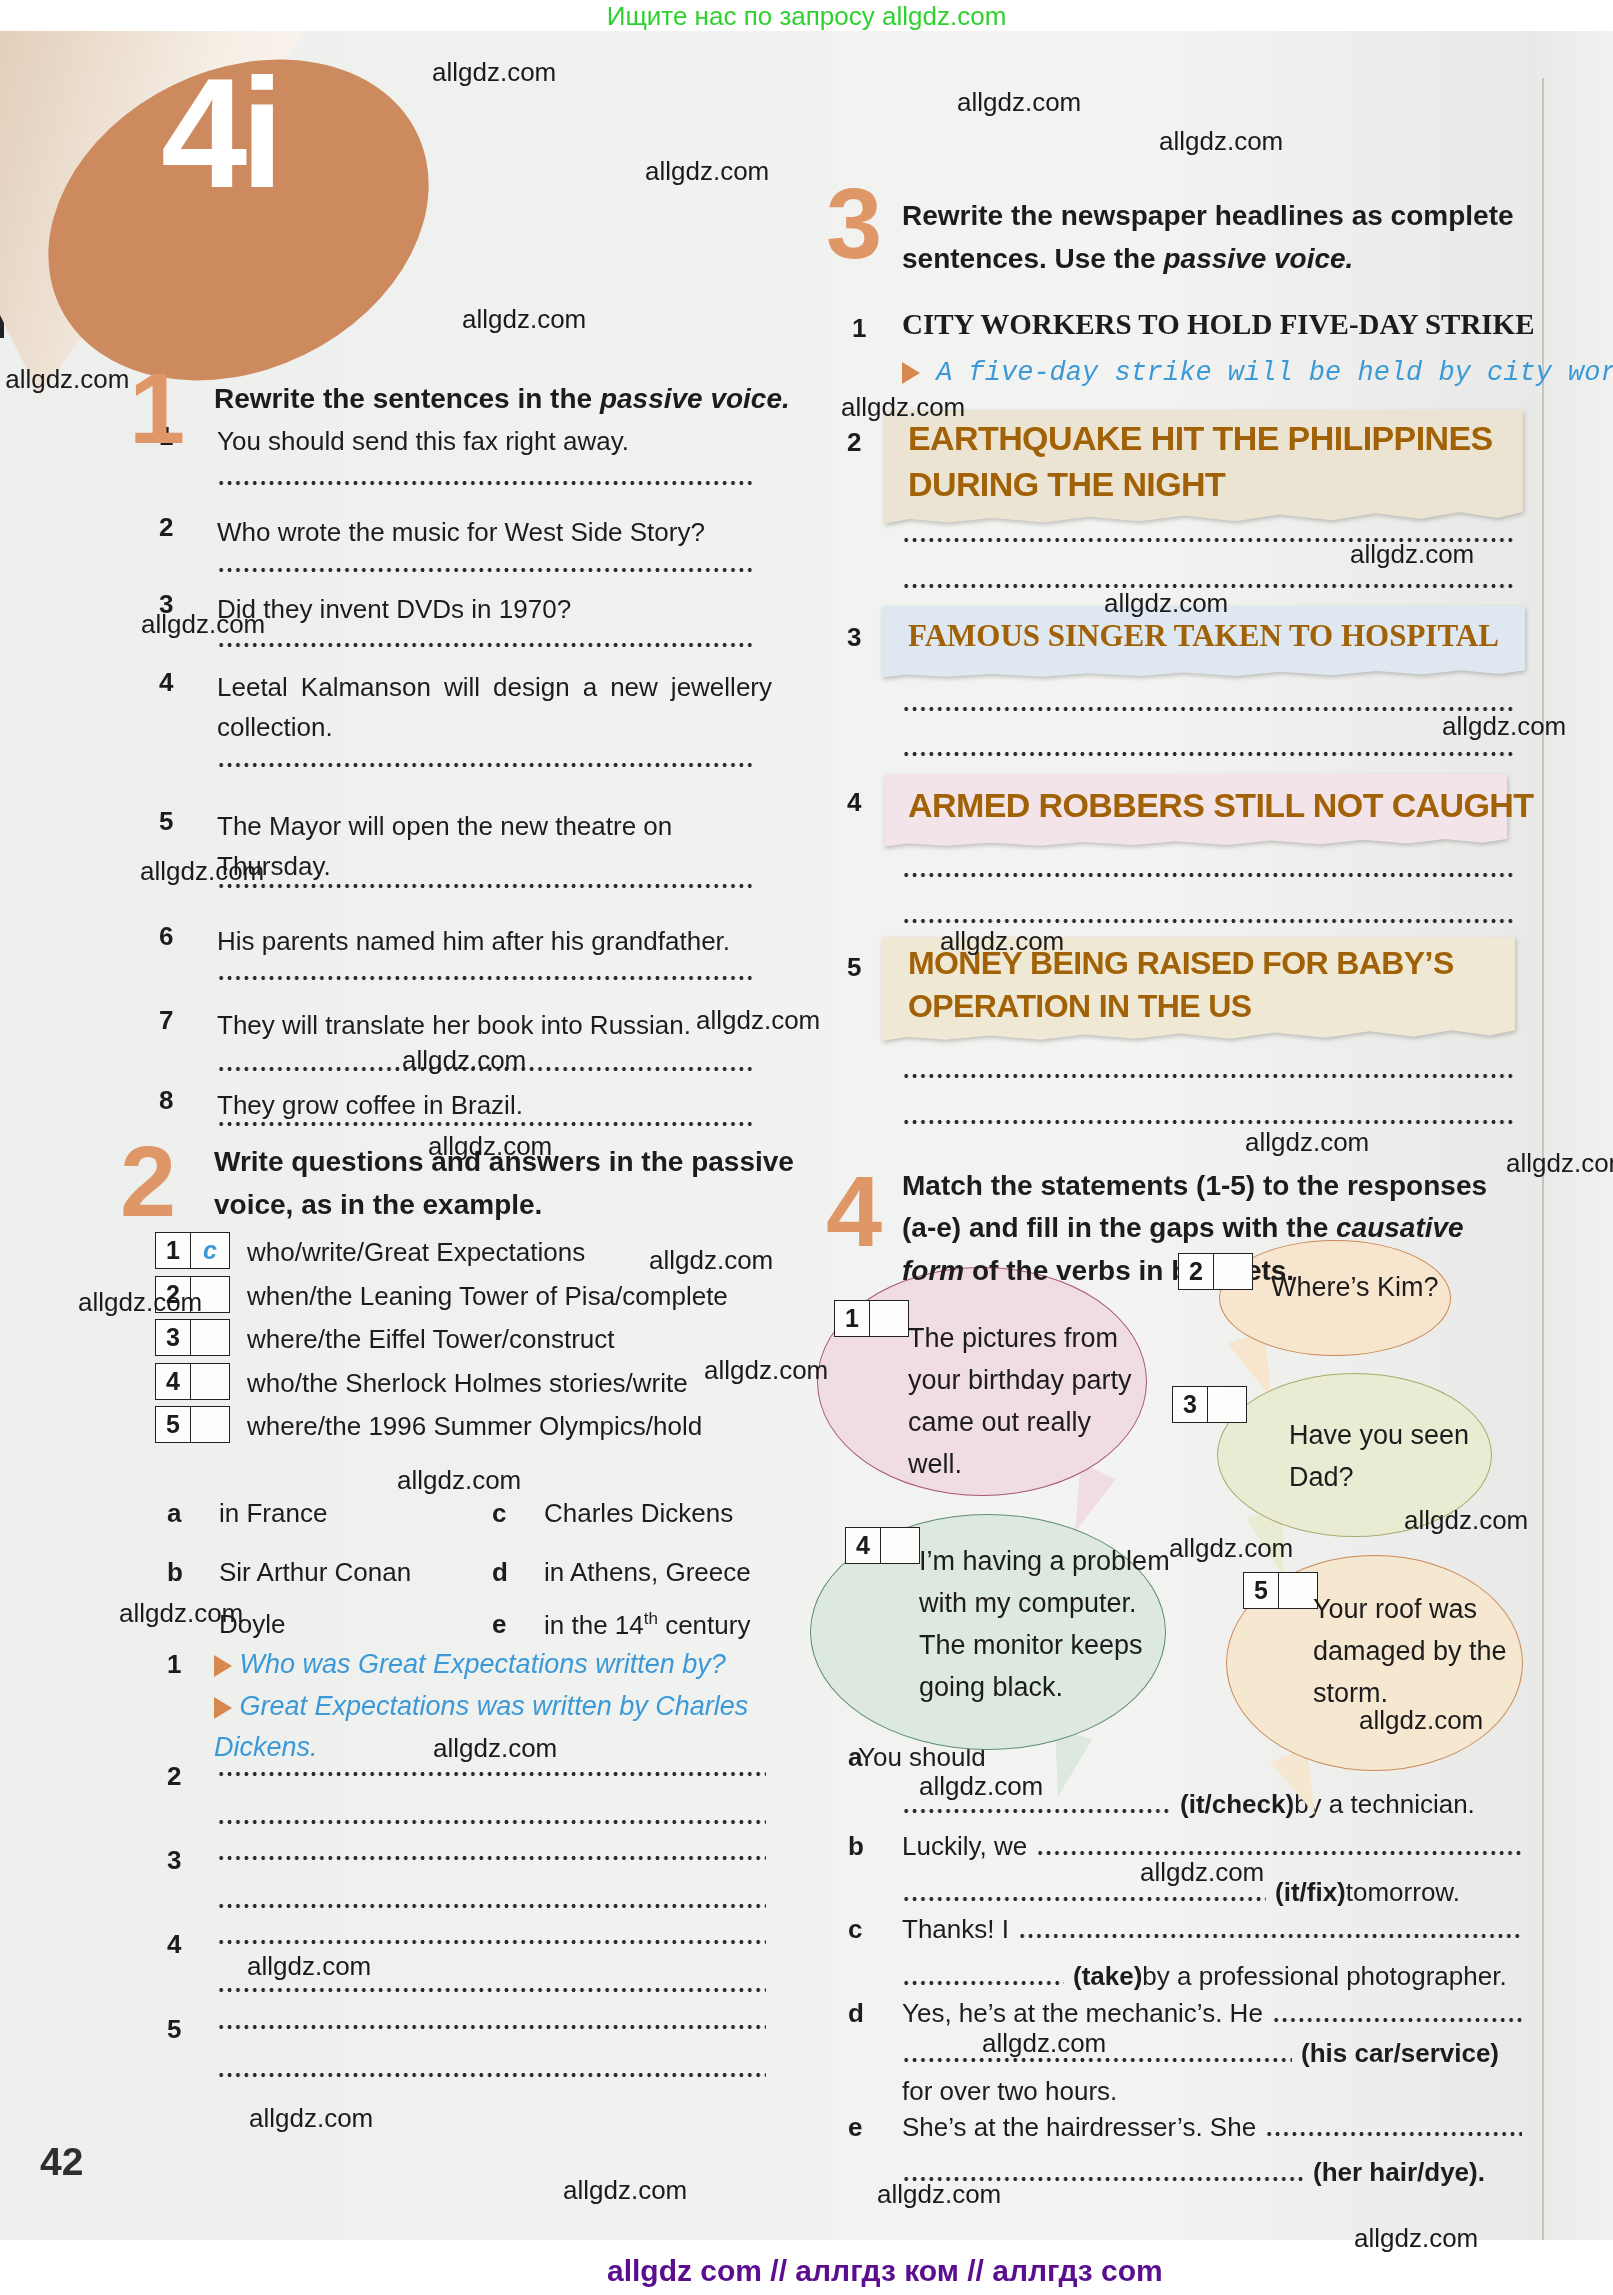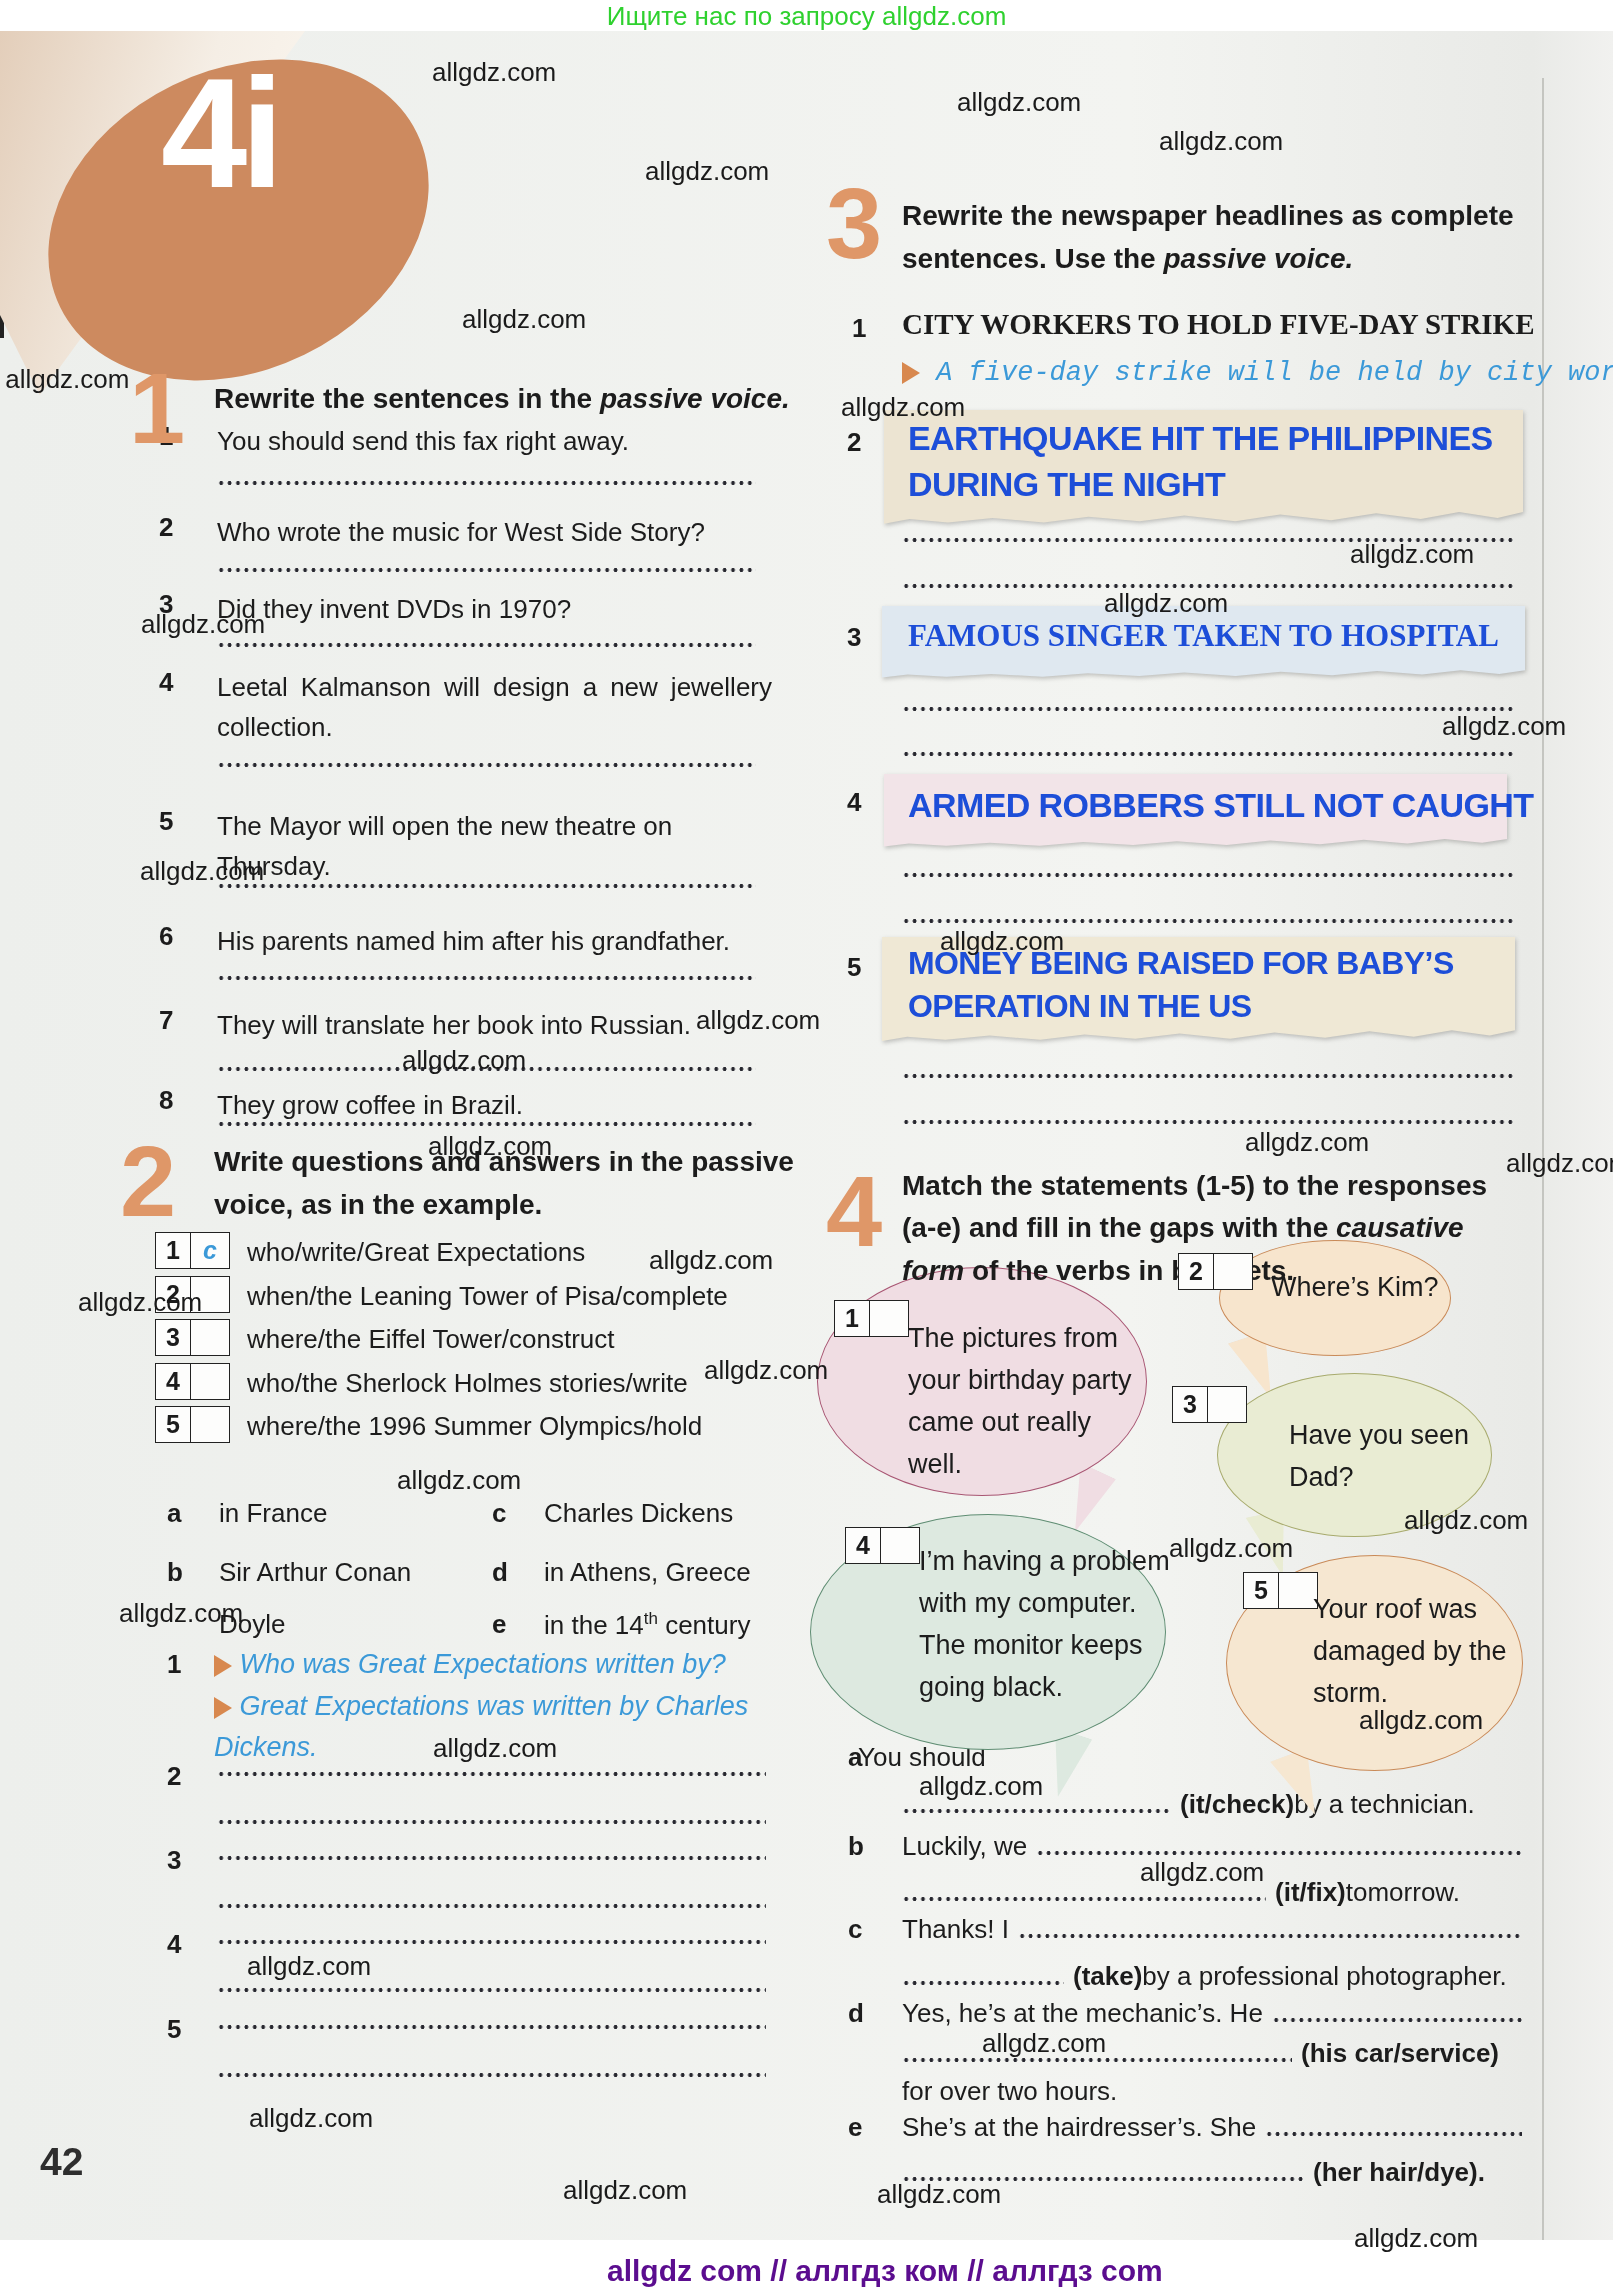--- a/index.html
+++ b/index.html
@@ -49,21 +49,21 @@
   .blue{color:#3b99d8;font-style:italic;}
   .example-line{position:absolute;font-size:27px;white-space:nowrap;z-index:4;}
 
   .serif-head{position:absolute;font-family:"Liberation Serif","DejaVu Serif",serif;
        font-weight:700;font-size:29px;white-space:nowrap;z-index:4;}
   .clip-wrap{position:absolute;filter:drop-shadow(1.9px 2.6px 1.9px rgba(90,90,85,.35));z-index:3;}
   .clipping{width:100%;height:100%;
        clip-path:polygon(0 0,100% 0,100% 88%,96% 93%,90% 88%,84% 94%,77% 89%,70% 95%,62% 90%,
                  55% 96%,47% 91%,40% 96%,32% 92%,25% 97%,17% 93%,10% 97%,4% 94%,0 98%);}
   .clip-text{position:absolute;font-size:34px;font-weight:700;letter-spacing:-0.6px;
-       white-space:nowrap;color:#1d4ed8;z-index:4;}
+       white-space:nowrap;color:#a16207;z-index:4;}
   .clip-serif{font-family:"Liberation Serif","DejaVu Serif",serif;letter-spacing:0;}
 
   .bubble{position:absolute;border-radius:50%;border:1.9px solid;z-index:2;}
   .btext{position:absolute;font-size:27px;line-height:1.55;z-index:4;}
   .tail{position:absolute;width:39px;height:65px;z-index:1;
        clip-path:polygon(0 0,100% 0,62% 100%);}
   .b1{background:#f0dde3;border-color:#a85673;}
   .b2{background:#f7e5cd;border-color:#c98a58;}
   .b3{background:#e9ecd3;border-color:#a8ab6e;}
   .b4{background:#dde9e0;border-color:#5f8d73;}

